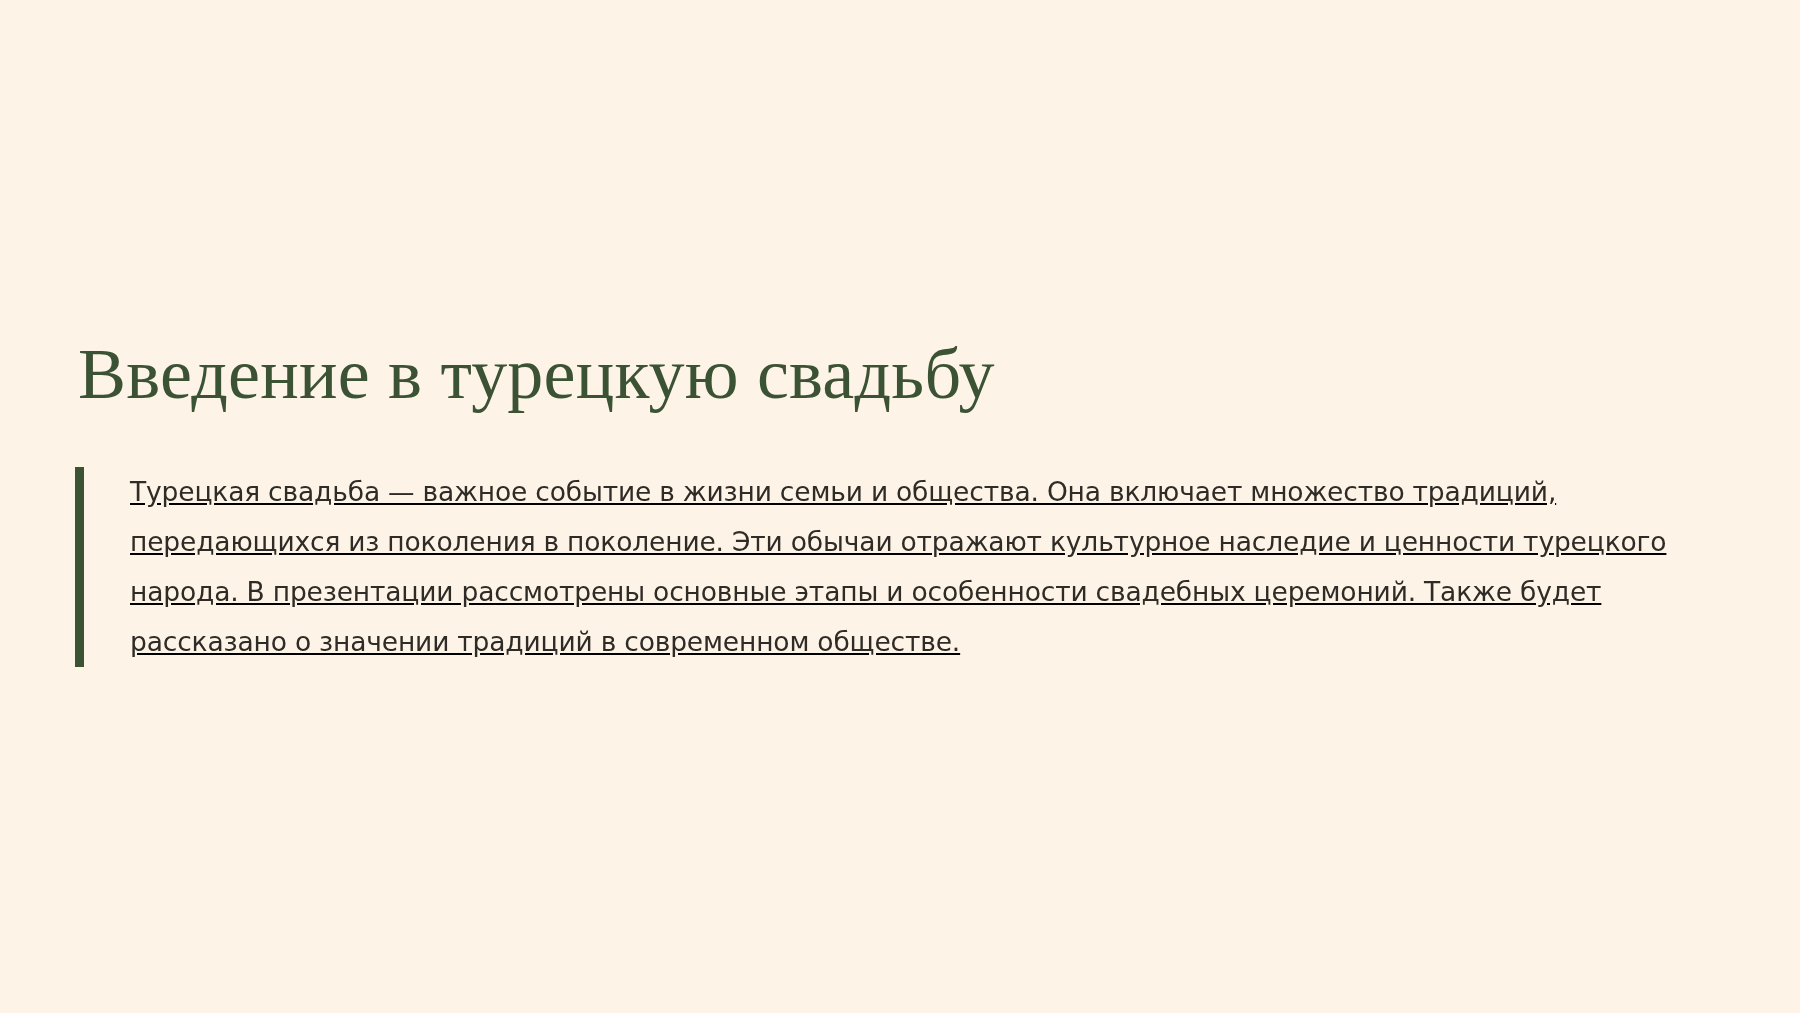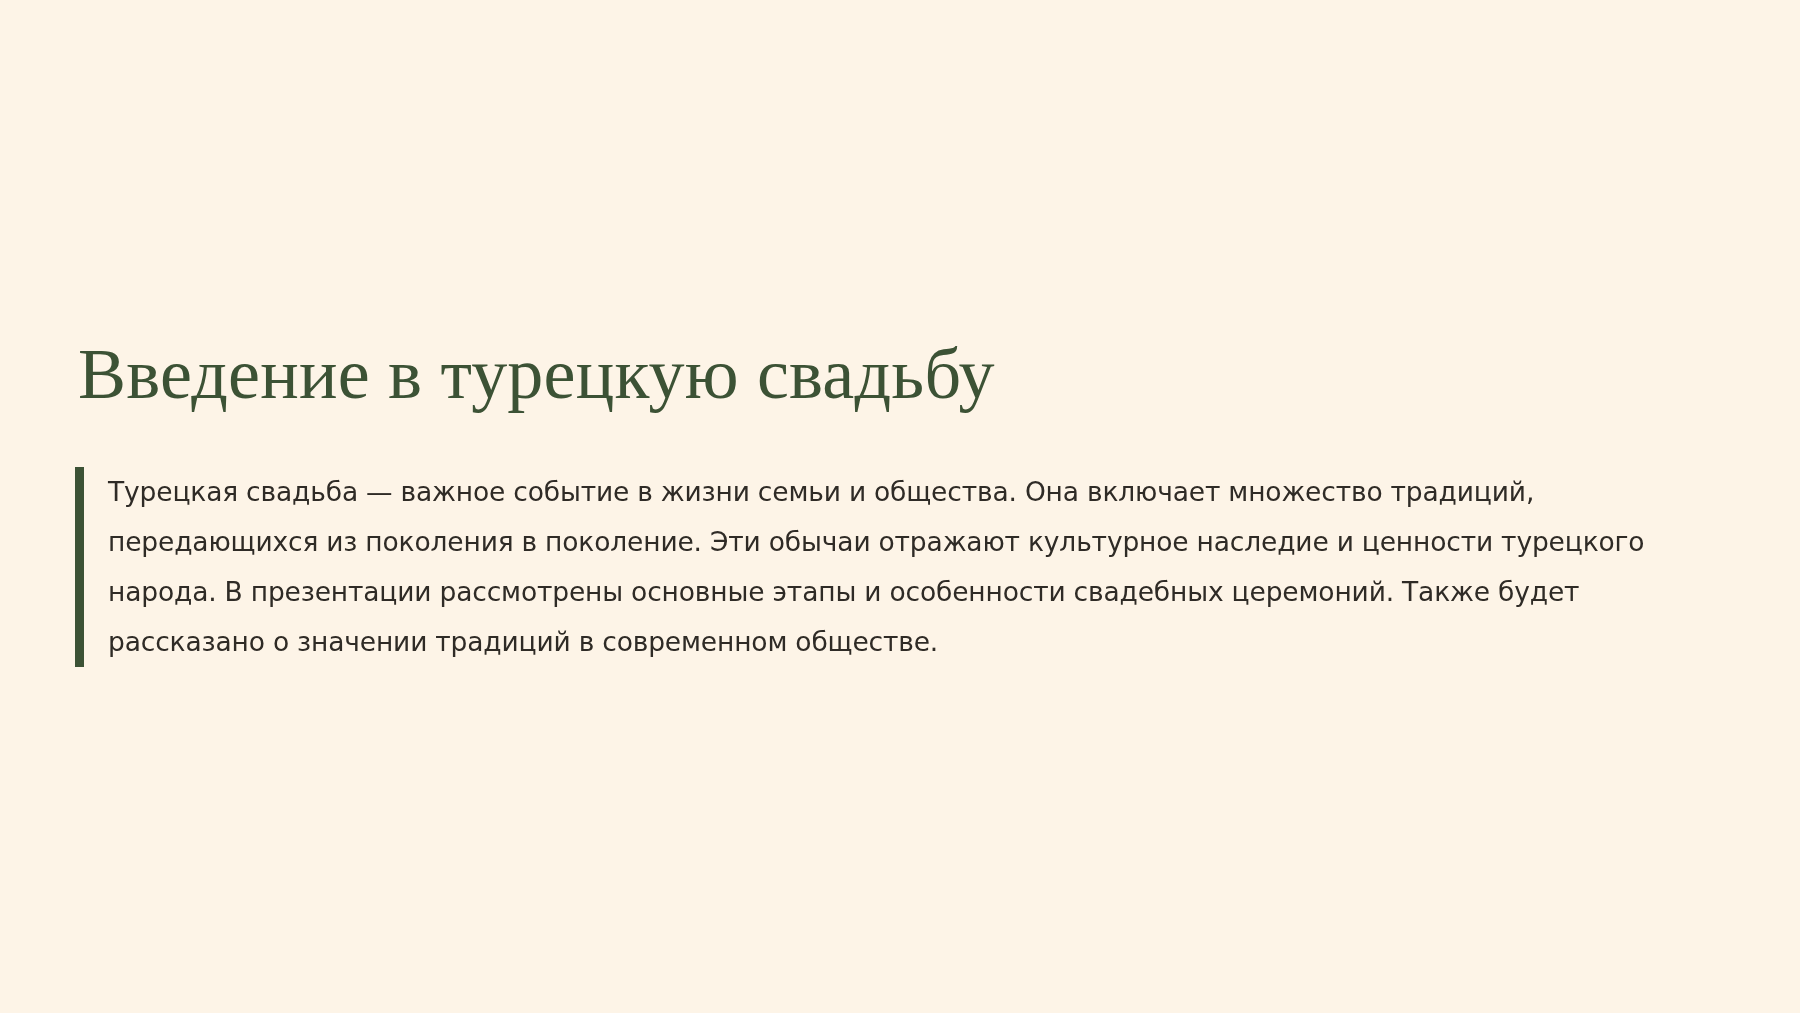--- a/index.html
+++ b/index.html
@@ -53,22 +53,23 @@
   .accent-bar {
     flex: 0 0 auto;
     width: 9px;
     min-height: 200px;
     background: #3c5235;
     border-radius: 0;
   }
 
   .body-text-wrap {
     flex: 1 1 auto;
-    padding-left: 24px;
+    padding-left: 46px;
     box-sizing: border-box;
+    text-decoration: underline;
   }
 
   .body-text {
     margin: 0;
     padding: 0;
     max-width: 1580px;
     font-family: "DejaVu Sans", "Liberation Sans", sans-serif;
     font-weight: 400;
     font-size: 26.5px;
     line-height: 50px;

